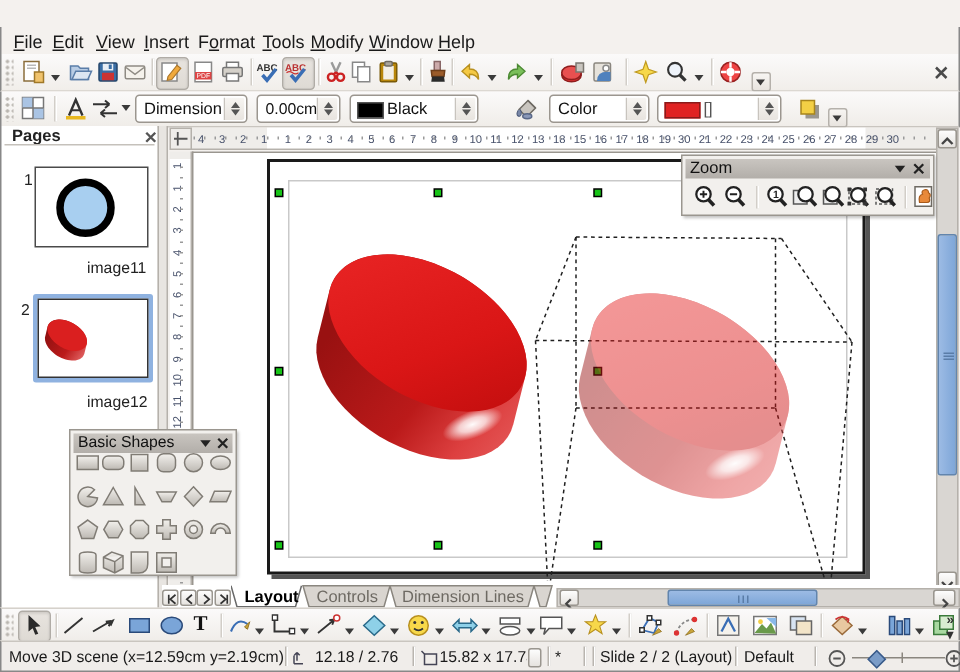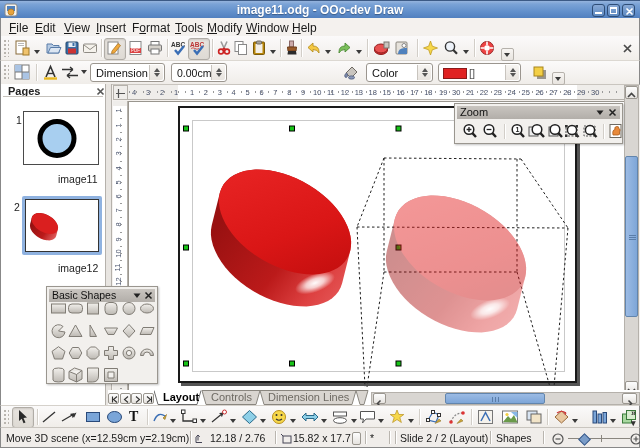--- a/index.html
+++ b/index.html
@@ -54,39 +54,20 @@
 .palette{position:absolute;background:#f2f0ed;border:1px solid #9a968f;box-shadow:1px 1px 2px rgba(0,0,0,0.25);box-sizing:border-box;}
 .pal-title{position:absolute;top:2px;left:2px;right:2px;height:13px;background:linear-gradient(#c9c5c0,#b2aea9);font-size:11px;color:#111;padding-left:3px;box-sizing:border-box;}
 
 #statusbar{position:absolute;top:427px;left:0;width:640px;height:21px;background:#f0edea;border-top:1px solid #c9c5bf;border-left:1px solid #888;border-right:1px solid #888;border-bottom:1px solid #888;box-sizing:border-box;font-size:10.5px;color:#1a1a1a;}
 .svsep{position:absolute;top:3px;bottom:3px;width:1px;background:#b9b5af;border-right:1px solid #fff;}
 #dtb{position:absolute;top:405px;left:0;width:640px;height:22px;background:linear-gradient(#fbfafa,#f0ede9);border-top:1px solid #d5d1cb;border-left:1px solid #888;border-right:1px solid #888;box-sizing:border-box;}
 </style>
 </head>
 <body>
 <div id="win">
-<div id="titlebar">
- <svg class="abs" style="left:4px;top:2px" width="14" height="14" viewBox="0 0 14 14">
-        <rect x="1" y="1" width="12" height="12" rx="2" fill="#f7f4ee" stroke="#8a8a8a"></rect>
-        <rect x="3" y="3" width="8" height="5" fill="#4f81bd"></rect>
-        <circle cx="7" cy="9" r="3" fill="#e8a33d" stroke="#b37a1f" stroke-width="0.8"></circle>
-      </svg>
- <div class="ttl">image11.odg - OOo-dev Draw</div>
- <div class="winbtn" style="left:592px">
-        <div style="position:absolute;left:2px;right:2px;bottom:2px;height:2px;background:#fff"></div>
-      </div>
- <div class="winbtn" style="left:607px">
-        <div style="position:absolute;left:2px;right:2px;top:2px;bottom:2px;border:1px solid #fff;border-top-width:2px"></div>
-      </div>
- <div class="winbtn" style="left:622px">
-        <svg style="position:absolute;left:1px;top:1px" width="11" height="11" viewBox="0 0 11 11">
-          <path d="M3 3 L8 8 M8 3 L3 8" stroke="#fff" stroke-width="1.7" stroke-linecap="round"></path>
-        </svg>
-      </div>
-</div>
 <div id="menubar">
  <div class="mitem" style="left:8px"><u>F</u>ile</div>
  <div class="mitem" style="left:34px"><u>E</u>dit</div>
  <div class="mitem" style="left:63px"><u>V</u>iew</div>
  <div class="mitem" style="left:95px"><u>I</u>nsert</div>
  <div class="mitem" style="left:131px">F<u>o</u>rmat</div>
  <div class="mitem" style="left:174px"><u>T</u>ools</div>
  <div class="mitem" style="left:206px"><u>M</u>odify</div>
  <div class="mitem" style="left:245px"><u>W</u>indow</div>
  <div class="mitem" style="left:291px"><u>H</u>elp</div>
@@ -248,20 +229,25 @@
         <path d="M1 5.5 L12 5.5 M12 5.5 L9 3 M12 5.5 L9 8" stroke="#333" stroke-width="1.3" fill="none"></path>
         <path d="M17 11.5 L6 11.5 M6 11.5 L9 9 M6 11.5 L9 14" stroke="#333" stroke-width="1.3" fill="none"></path>
       </svg>
  <div class="dd" style="left:80px;top:9px"></div>
  <div class="combo" style="left:89px;top:2px;width:75px">
         <div class="txt">Dimension</div>
         <div class="spin"></div>
       </div>
  <div class="combo" style="left:170px;top:2px;width:56px">
         <div class="txt" style="font-size:10.5px">0.00cm</div>
+        <div class="spin"></div>
+      </div>
+ <div class="combo" style="left:232px;top:2px;width:86px">
+        <div class="abs" style="left:4px;top:4px;width:16px;height:9px;background:#000;border:1px solid #555"></div>
+        <div class="txt" style="left:24px">Black</div>
         <div class="spin"></div>
       </div>
 
  <svg class="ticon" style="left:341px;top:3px" width="19" height="18" viewBox="0 0 19 18">
         <path d="M4 9 L10 3 L15 8 L9 14 Z" fill="#c9c5bf" stroke="#6e6a63"></path>
         <path d="M10 3 L15 8" stroke="#6e6a63"></path>
         <ellipse cx="9.5" cy="13.5" rx="3" ry="1.6" fill="#8a98b8" stroke="#5a6888"></ellipse>
         <path d="M3.5 9.5 Q2 12 3.2 13.2 Q4.6 14.2 5.4 12.4 Q6 10.8 4.8 9" fill="#7a88a8" stroke="#4a5878" stroke-width="0.7"></path>
       </svg>
  <div class="combo" style="left:365px;top:2px;width:67px">
@@ -738,21 +724,21 @@
         <path d="M1 1 L3 3" stroke="#445"></path>
       </svg>
  <div class="abs" style="left:292px;top:4px;width:58px;overflow:hidden;white-space:nowrap">15.82 x 17.7<span style="font-size:8px">4</span></div>
  <div class="sbtn" style="left:351px;top:4px;width:9px;height:13px"></div>
  <div class="svsep" style="left:364px"></div>
  <div class="abs" style="left:369px;top:4px">*</div>
  <div class="svsep" style="left:388px"></div>
  <div class="svsep" style="left:394px"></div>
  <div class="abs" style="left:399px;top:4px">Slide 2 / 2 (Layout)</div>
  <div class="svsep" style="left:489px"></div>
- <div class="abs" style="left:495px;top:4px">Shapes</div>
+ <div class="abs" style="left:495px;top:4px">Default</div>
  <div class="svsep" style="left:542px"></div>
  <svg class="abs" style="left:551px;top:5px" width="12" height="12" viewBox="0 0 12 12">
         <circle cx="6" cy="6" r="5" fill="none" stroke="#555" stroke-width="1.2"></circle>
         <path d="M3.5 6 L8.5 6" stroke="#555" stroke-width="1.2"></path>
       </svg>
  <div class="abs" style="left:567px;top:10px;width:62px;height:1px;background:#8a867f"></div>
  <div class="abs" style="left:600px;top:7px;width:1px;height:7px;background:#8a867f"></div>
  <div class="abs" style="left:579px;top:7px;width:7px;height:7px;background:#7a9cc8;border:1px solid #3a5a88;transform:rotate(45deg)"></div>
  <svg class="abs" style="left:629px;top:5px" width="12" height="12" viewBox="0 0 12 12">
         <circle cx="6" cy="6" r="5" fill="none" stroke="#555" stroke-width="1.2"></circle>

